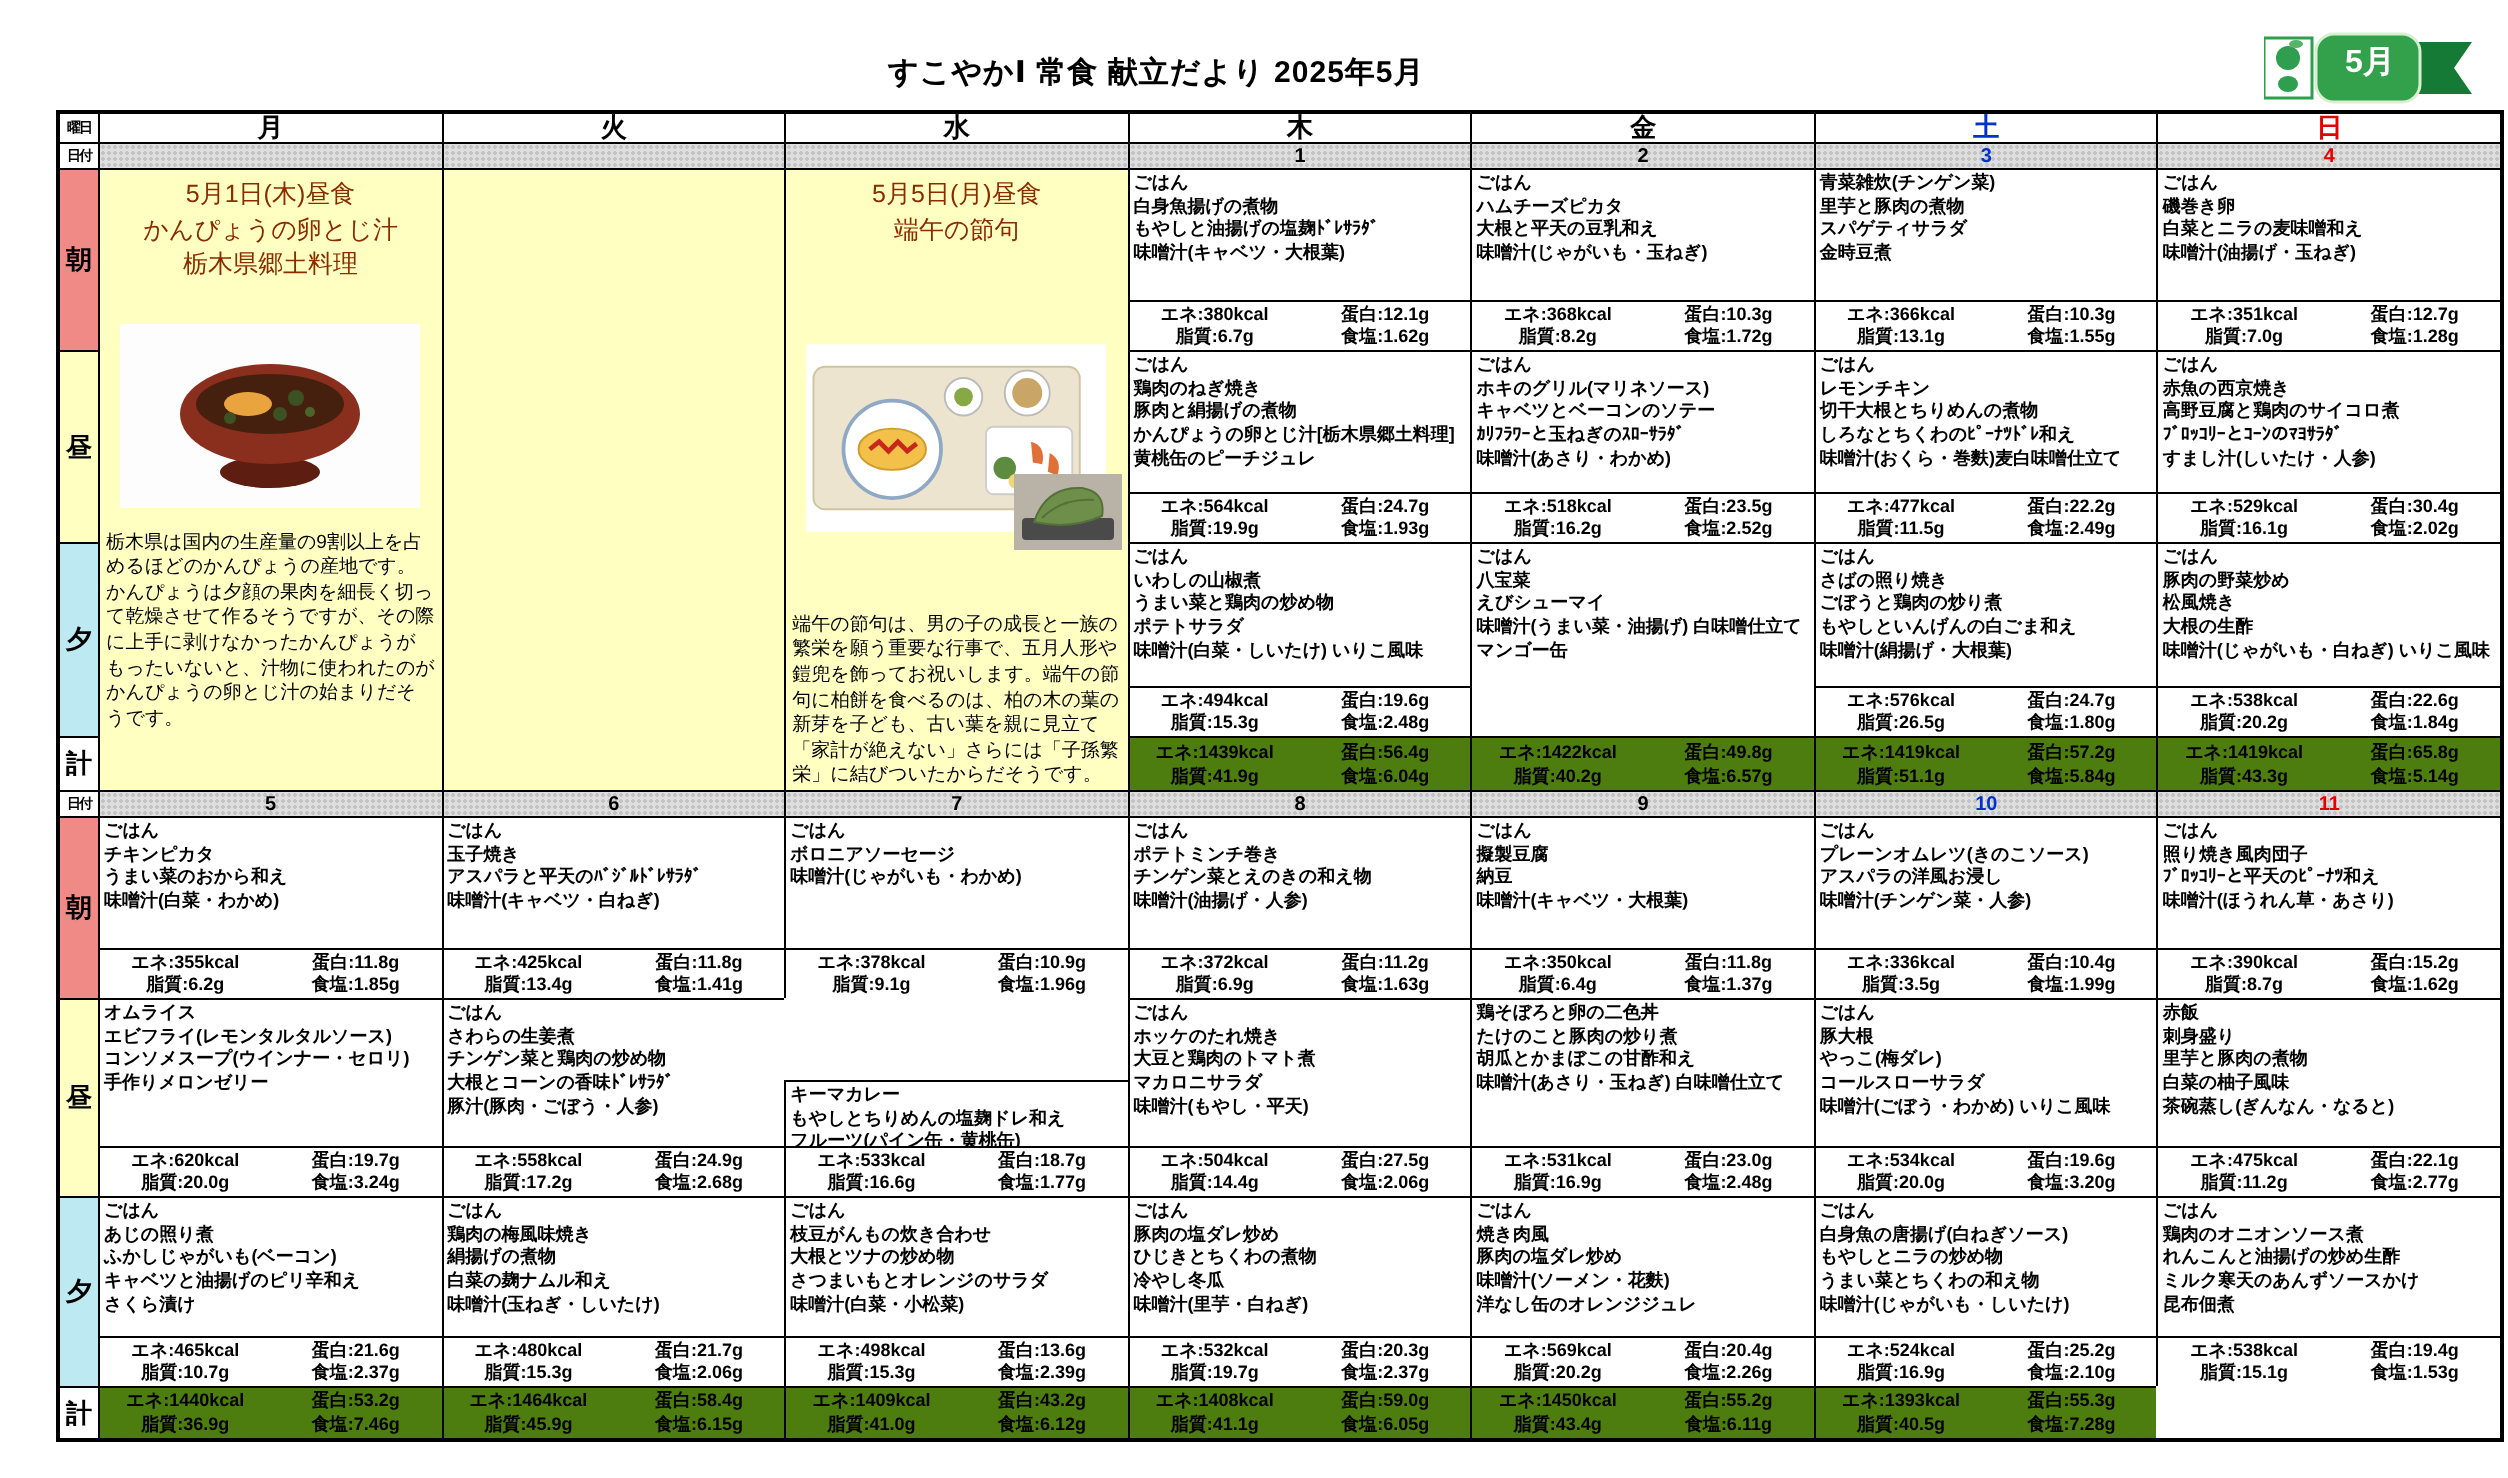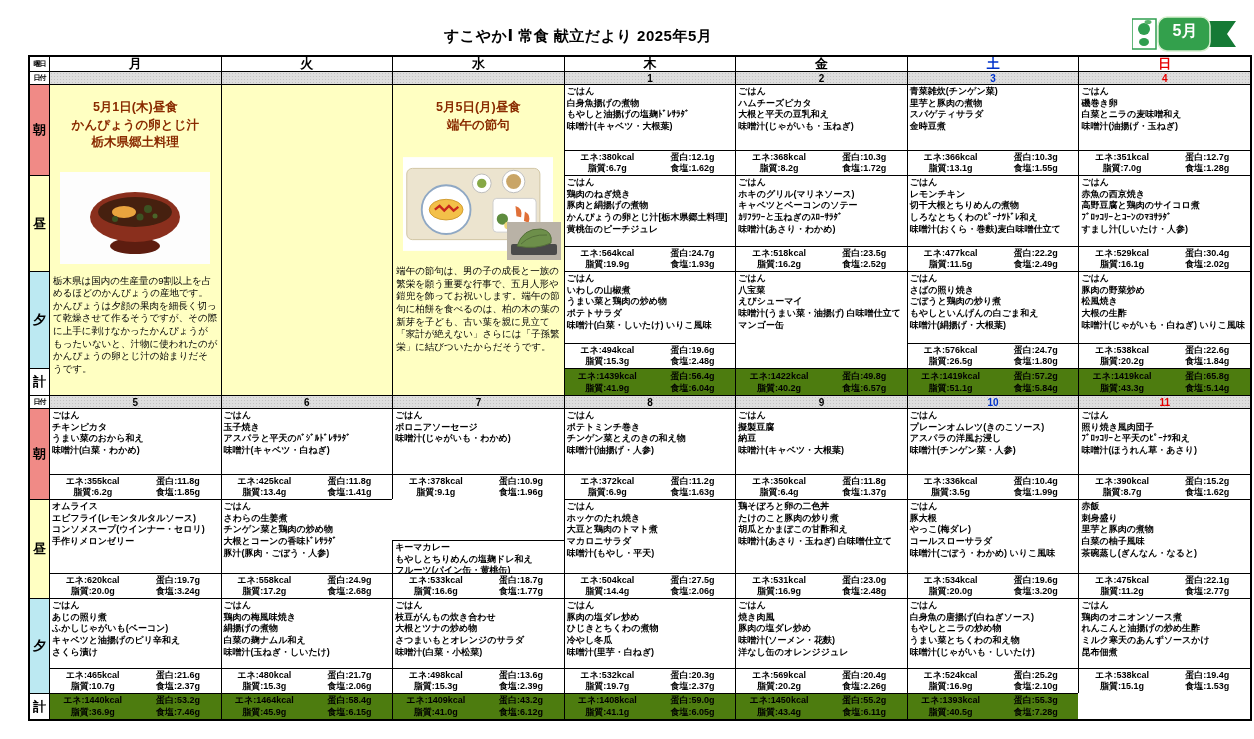--- a/index.html
+++ b/index.html
@@ -35,21 +35,21 @@
   .menu-lines { flex:1; padding:1px 2px 0 2px; overflow:hidden; }
   .menu-line { font-size:9px; line-height:1.3; white-space:nowrap; font-weight:600; color:#000; }
   .nutri { border-top:1px solid #000; padding-top:1px; }
   .no-top { border-top:none; }
   .nutri-row { display:flex; font-size:9px; font-weight:600; line-height:1.3; }
   .nutri-row span { width:50%; text-align:center; white-space:nowrap; }
   .total-cell { display:flex; flex-direction:column; justify-content:center; background:#4d7c0f; }
 
   .feature-cell { background:#ffffc2; display:flex; flex-direction:column; overflow:hidden; }
   .empty-cell { background:#ffffc2; }
-  .f-title { color:#8a2b00; font-weight:bold; font-size:12.5px; line-height:1.4; text-align:center; padding-top:14px; }
+  .f-title { color:#8a2b00; font-weight:normal; font-size:12.5px; line-height:1.4; text-align:center; padding-top:4px; }
   .f-imgwrap { position:relative; margin:20px auto 4px auto; }
   .f-body { font-size:9.5px; line-height:1.33; padding:3px 3px 0 3px; font-weight:500; color:#000; text-align:left; }
 </style>
 </head>
 <body>
 
 <div class="sheet">
   <div class="page-title">すこやかⅠ 常食 献立だより 2025年5月</div>
 
   <div class="month-badge">
@@ -96,21 +96,21 @@
             <circle cx="88" cy="37" r="4" fill="#3c5222"></circle>
             <circle cx="80" cy="45" r="3.5" fill="#3c5222"></circle>
             <circle cx="55" cy="47" r="3" fill="#3c5222"></circle>
             <circle cx="95" cy="44" r="2.5" fill="#4a6429"></circle>
           </svg></div>
         <div class="f-body">栃木県は国内の生産量の9割以上を占めるほどのかんぴょうの産地です。かんぴょうは夕顔の果肉を細長く切って乾燥させて作るそうですが、その際に上手に剥けなかったかんぴょうがもったいないと、汁物に使われたのがかんぴょうの卵とじ汁の始まりだそうです。</div>
       </div>
       <div class="cell date-cell" style="grid-area: 2 / 3; color: rgb(0, 0, 0);"></div>
       <div class="cell empty-cell" style="grid-area: 3 / 3 / span 4;"></div>
       <div class="cell date-cell" style="grid-area: 2 / 4; color: rgb(0, 0, 0);"></div>
-      <div class="cell feature-cell" style="grid-area: 3 / 4 / span 4;">
+      <div class="cell feature-cell" style="grid-area: 3 / 4 / span 4; justify-content: space-between;">
         <div class="f-title">
           <div>5月5日(月)昼食</div>
           <div>端午の節句</div>
         </div>
         <div class="f-imgwrap"><svg width="150" height="100" viewBox="0 0 160 100">
             <rect width="160" height="100" fill="#ffffff"></rect>
             <rect x="4" y="12" width="142" height="76" rx="6" fill="#ece4cf" stroke="#cfc3a0"></rect>
             <circle cx="46" cy="56" r="26" fill="#ffffff" stroke="#8fa8c4" stroke-width="2"></circle>
             <ellipse cx="46" cy="56" rx="18" ry="11" fill="#f3c049" stroke="#cf9a2e"></ellipse>
             <path d="M34,56 l5,-4 5,5 5,-5 5,5 5,-4" fill="none" stroke="#c8281c" stroke-width="2.5"></path>

